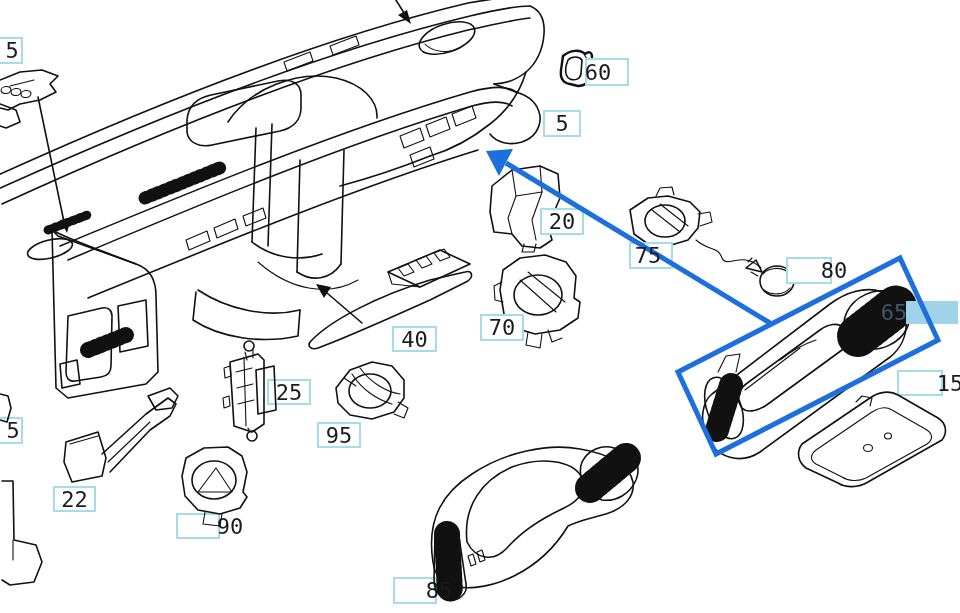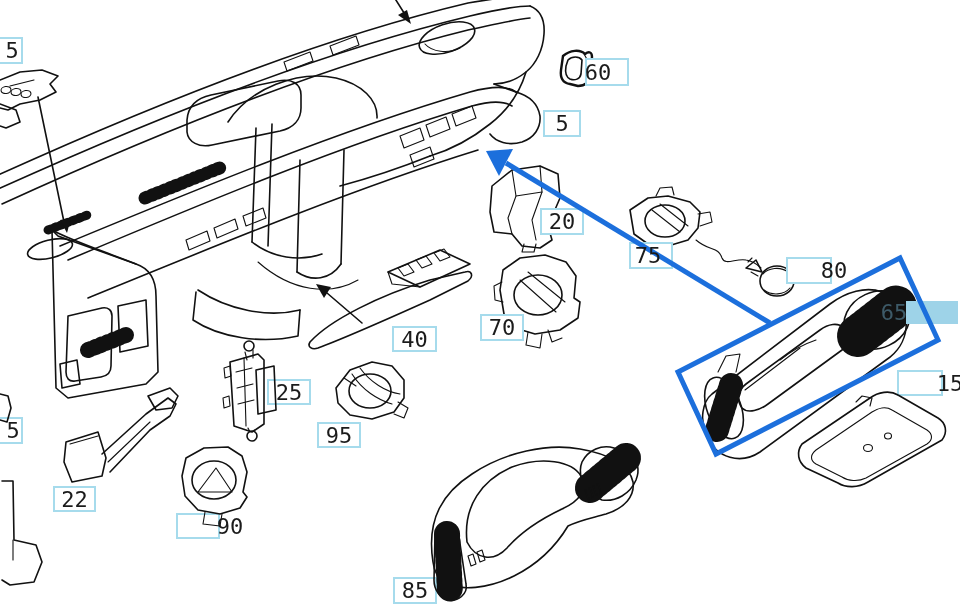--- a/index.html
+++ b/index.html
@@ -288,21 +288,21 @@
     </div>
   <div class="callout" style="left:268px; top:380px; width:42px; height:24px;">
       <span>25</span>
     </div>
   <div class="callout" style="left:318px; top:423px; width:42px; height:24px;">
       <span>95</span>
     </div>
   <div class="callout" style="left:177px; top:514px; width:42px; height:24px;padding-left:32px;">
       <span>90</span>
     </div>
-  <div class="callout" style="left:394px; top:578px; width:42px; height:25px;">
+  <div class="callout" style="left:394px; top:578px; width:42px; height:25px;padding-left:24px;">
       <span>85</span>
     </div>
   <div class="callout" style="left:54px;  top:487px; width:41px; height:24px;">
       <span>22</span>
     </div>
   <div class="callout" style="left:0px;   top:418px; width:26px; height:25px;">
       <span>5</span>
     </div>
 </div>
 

